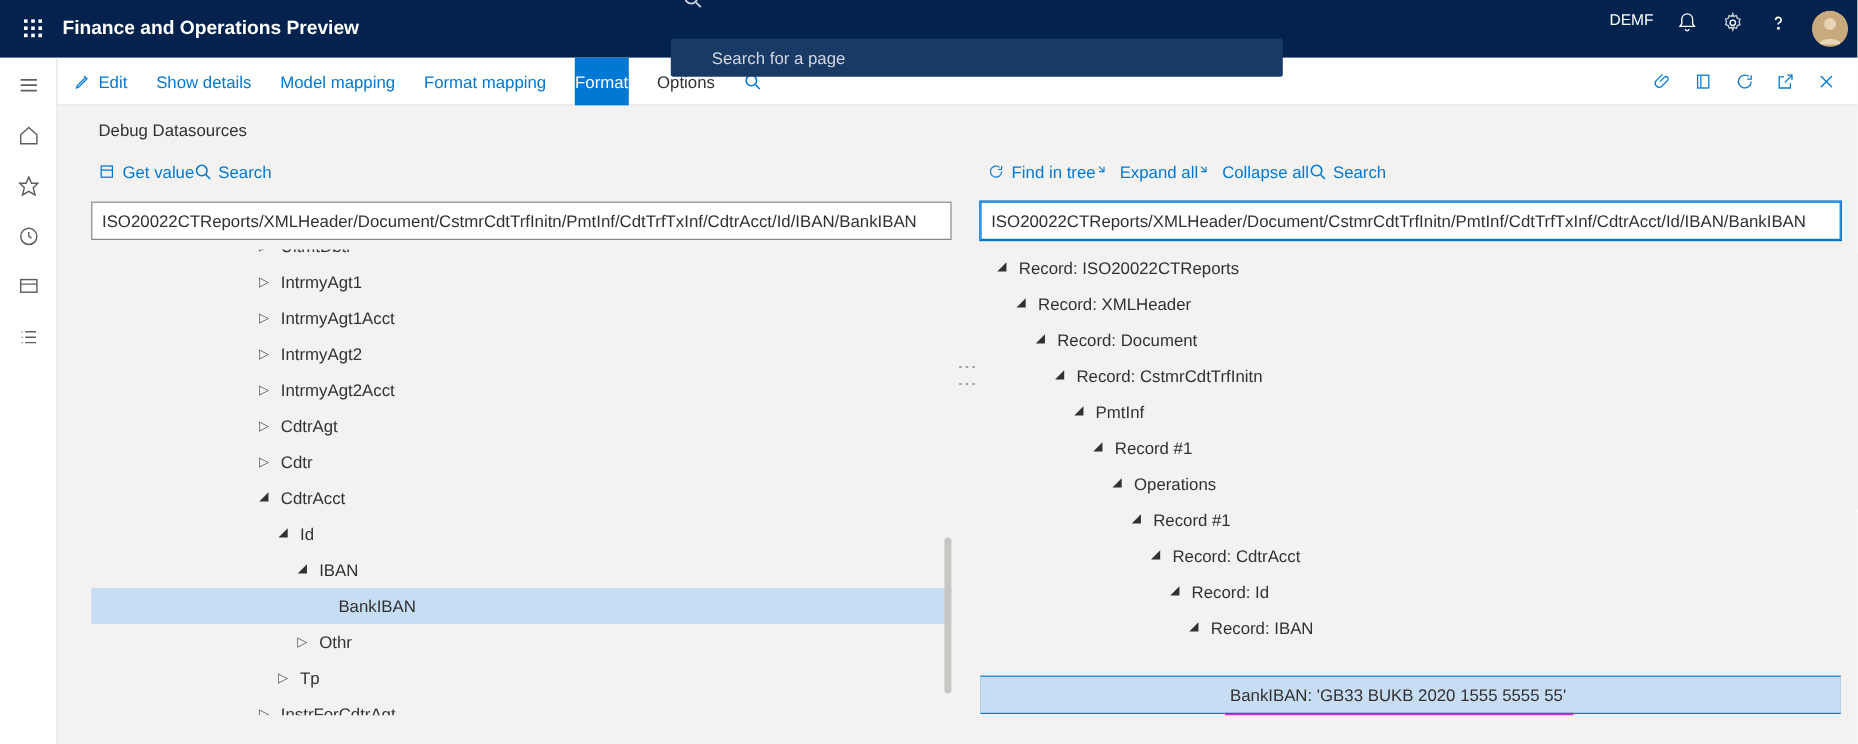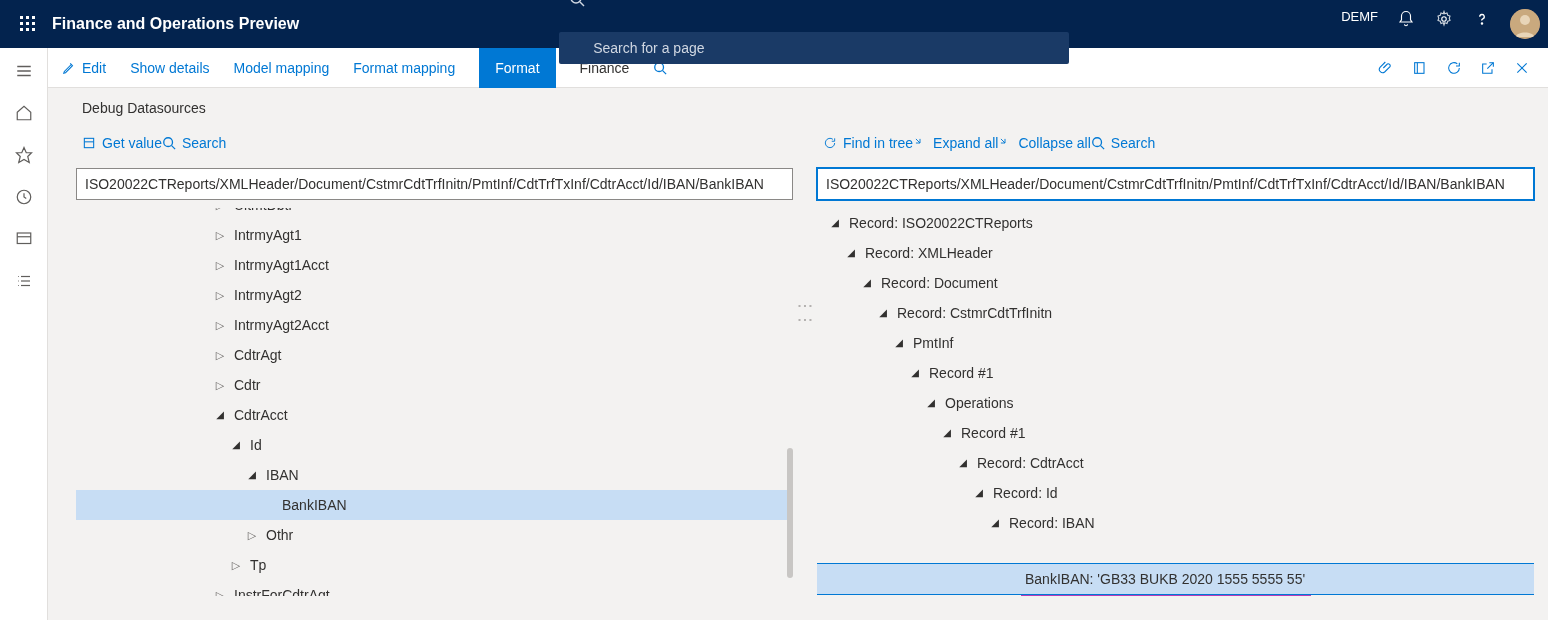--- a/index.html
+++ b/index.html
@@ -21,21 +21,21 @@
   .avatar { width:30px; height:30px; border-radius:50%; background:#b38f70; display:inline-block; overflow:hidden;}
   .avatar svg{width:30px;height:30px;}
   
   .below-top{display:flex; height:572px;}
   .left-rail{width:48px; border-right:1px solid #e1dfdd; display:flex; flex-direction:column; align-items:center; padding-top:14px; gap:24px; flex:0 0 48px;}
   .left-rail .rail-icon{color:#605e5c;}
   .main-col{flex:1; display:flex; flex-direction:column; min-width:0;}
   .cmdbar{height:40px; border-bottom:1px solid #e1dfdd; display:flex; align-items:center; padding-left:14px; gap:24px; flex:0 0 40px;}
   .cmdbar .cmd{color:#0078d4; font-size:14px; display:inline-flex; align-items:center; gap:6px; cursor:pointer;}
   .cmdbar .cmd.dark{color:#323130;}
-  .cmdbar .cmd.highlight{background:#0078d4; color:#fff; padding:0 16px; height:40px; display:inline-flex; align-items:center;}
+  .cmdbar .cmd.highlight{background:#0078d4; color:#fff; padding:0 0; height:40px; display:inline-flex; align-items:center;}
   .cmdbar-right{margin-left:auto; display:flex; align-items:center; gap:18px; padding-right:18px; color:#0078d4;}
   .cmd.link{color:#0078d4;}
   
   .content{flex:1; padding:12px 14px 16px 28px; background:#f3f2f1; min-height:0;}
   .content-title{font-size:14px; color:#323130; margin-bottom:12px; padding-left:6px;}
   .panes{display:flex; gap:24px; height:calc(100% - 36px); position:relative;}
   .pane{flex:1; min-width:0; display:flex; flex-direction:column;}
   .pane-toolbar{display:flex; align-items:center; height:30px; padding-left:6px; margin-bottom:10px;}
   .pane-toolbar .tbtn{color:#0078d4; font-size:14px; display:inline-flex; align-items:center; gap:6px; cursor:pointer;}
   .path-box{height:32px; border:1px solid #8a8886; background:#fff; padding:0 8px; font-size:14px; width:100%; color:#323130;}
@@ -166,21 +166,21 @@
           <svg width="14" height="14" viewBox="0 0 24 24" fill="none" stroke="#0078d4" stroke-width="1.8">
               <path d="M3 21l3-1 12-12-2-2L4 18z"></path>
               <path d="M14 4l2 2"></path>
             </svg>
           <span>Edit</span>
         </span>
         <span class="cmd link">Show details</span>
         <span class="cmd link">Model mapping</span>
         <span class="cmd link">Format mapping</span>
         <span class="cmd highlight">Format</span>
-        <span class="cmd dark">Finance</span>
+        <span class="cmd dark">Options</span>
         <span class="cmd">
           <svg width="14" height="14" viewBox="0 0 16 16" fill="none" stroke="#0078d4" stroke-width="1.5">
               <circle cx="7" cy="7" r="5"></circle>
               <line x1="11" y1="11" x2="15" y2="15"></line>
             </svg>
         </span>
         <div class="cmdbar-right">
           <span>
               <svg width="16" height="16" viewBox="0 0 24 24" fill="none" stroke="#0078d4" stroke-width="1.6">
                 <path d="M8 12l6-6a3 3 0 0 1 4 4l-8 8a5 5 0 0 1-7-7l8-8"></path>

